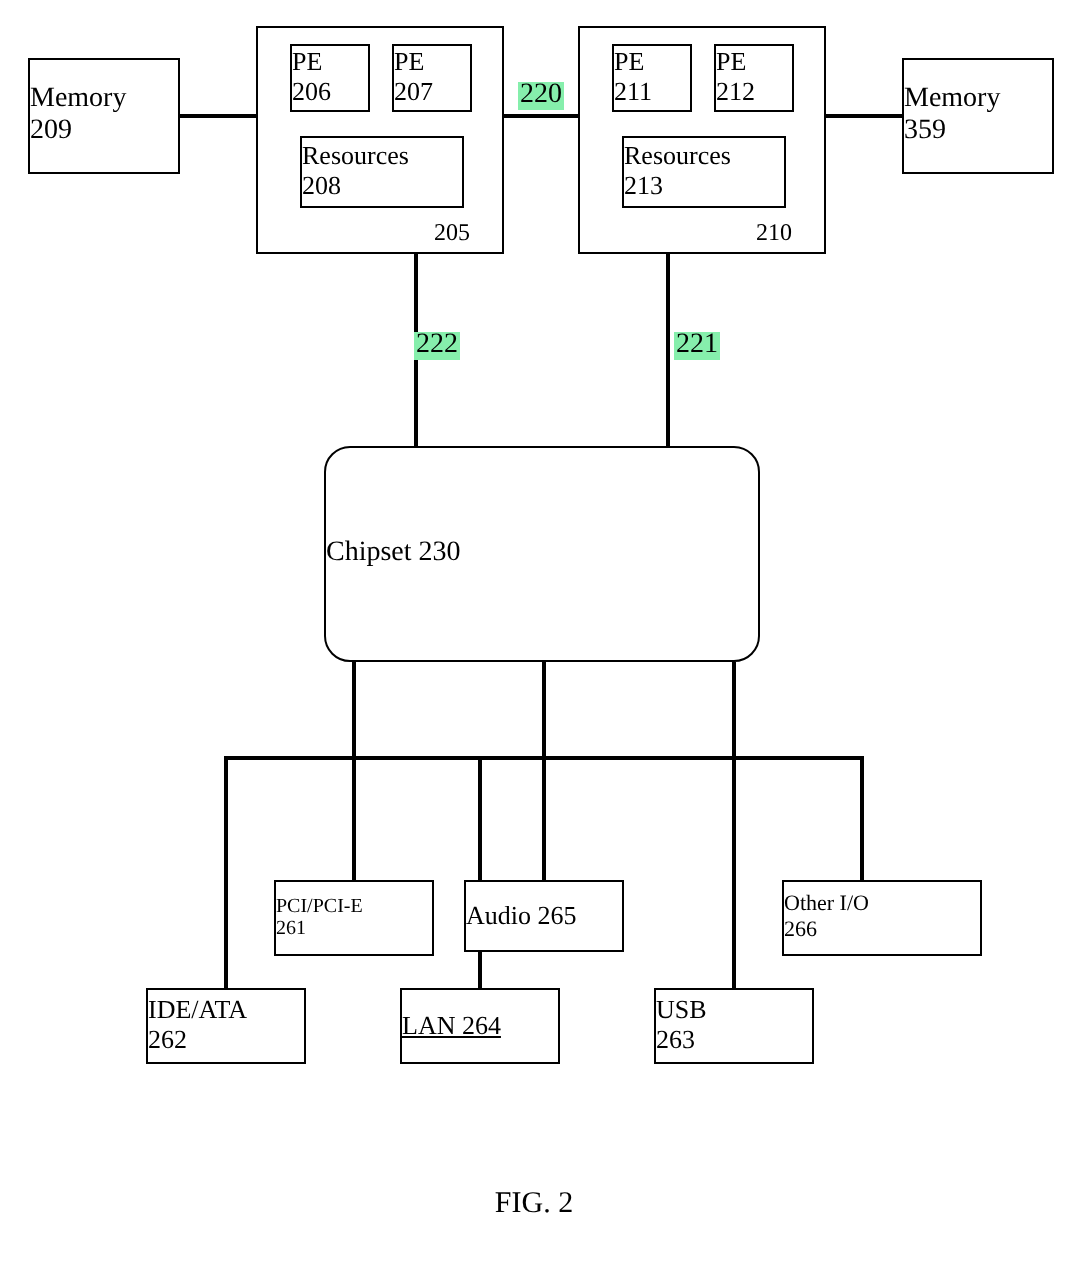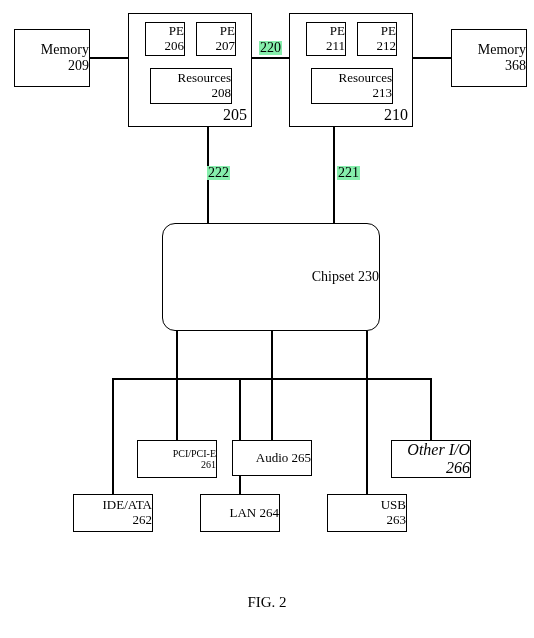--- a/index.html
+++ b/index.html
@@ -17,37 +17,37 @@
     width: 534px;
     height: 638px;
   }
   .box {
     position: absolute;
     border: 1.5px solid #000;
     background: #fff;
     display: flex;
     flex-direction: column;
     justify-content: center;
-    align-items: flex-end;
+    align-items: flex-start;
     text-align: center;
     line-height: 1.15;
     box-sizing: border-box;
   }
   .label {
     position: absolute;
     background: #86efac;
     padding: 0 1px;
     line-height: 1;
     white-space: nowrap;
   }
   .br-label { 
     position: absolute;
-    right: 4px;
+    right: 16px;
     bottom: 2px;
-    font-size: 16px;
+    font-size: 12px;
   }
   .line {
     position: absolute;
     background: #000;
   }
   .hline { height: 1.5px; }
   .vline { width: 1.5px; }
   .fig {
     position: absolute;
     width: 100%;
@@ -98,21 +98,21 @@
     <span>212</span>
   </div>
 
   <div class="box" style="left:311px; top:68px; width:82px; height:36px; font-size:13px;">
     <span>Resources</span>
     <span>213</span>
   </div>
 
   <div class="box" style="left:451px; top:29px; width:76px; height:58px;">
     <span>Memory</span>
-    <span>368</span>
+    <span>359</span>
   </div>
 
   <div class="line hline" style="left:90px; top:57px; width:38px;"></div>
   <div class="line hline" style="left:252px; top:57px; width:37px;"></div>
   <div class="line hline" style="left:413px; top:57px; width:38px;"></div>
   <span class="label" style="left:259px; top:41px;">220</span>
 
   <div class="line vline" style="left:207px; top:127px; height:96px;"></div>
   <span class="label" style="left:183px; top:166px;margin-left:24px;">222</span>
 
@@ -142,31 +142,31 @@
 
   <div class="box" style="left:137px; top:440px; width:80px; height:38px; font-size:10px;">
     <span>PCI/PCI-E</span>
     <span>261</span>
   </div>
 
   <div class="box" style="left:232px; top:440px; width:80px; height:36px; font-size:13px;">
     <span>Audio 265</span>
   </div>
 
-  <div class="box" style="left:391px; top:440px; width:80px; height:38px; font-size:16px;font-style:italic;">
+  <div class="box" style="left:391px; top:440px; width:100px; height:38px; font-size:11px;">
     <span>Other I/O</span>
     <span>266</span>
   </div>
 
   <div class="box" style="left:73px; top:494px; width:80px; height:38px; font-size:13px;">
     <span>IDE/ATA</span>
     <span>262</span>
   </div>
 
-  <div class="box" style="left:200px; top:494px; width:80px; height:38px; font-size:13px;">
+  <div class="box" style="left:200px; top:494px; width:80px; height:38px; font-size:13px;text-decoration:underline;">
     <span>LAN 264</span>
   </div>
 
   <div class="box" style="left:327px; top:494px; width:80px; height:38px; font-size:13px;">
     <span>USB</span>
     <span>263</span>
   </div>
 
   <div class="fig" style="top:594px;">FIG. 2</div>
 

